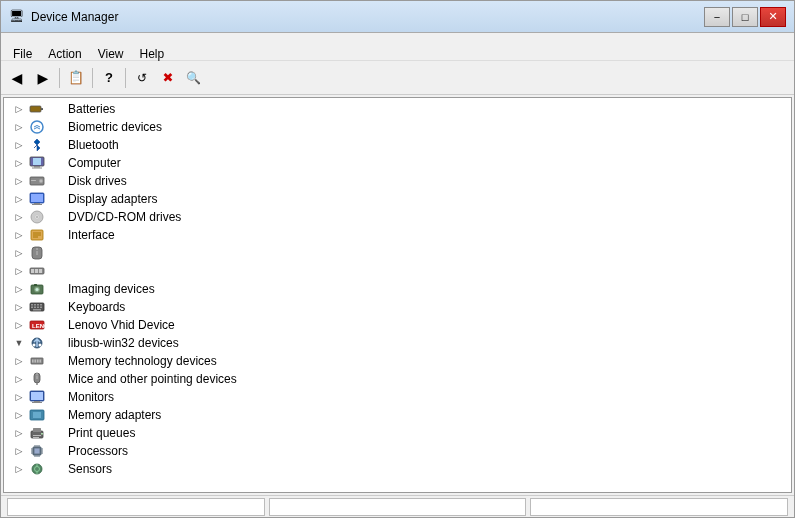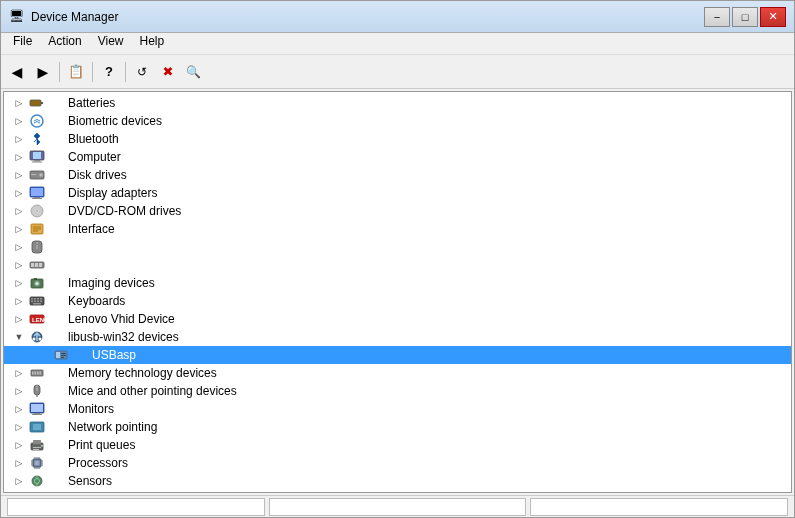--- a/index.html
+++ b/index.html
@@ -52,25 +52,25 @@
       background: linear-gradient(to bottom, #e8e8e8, #d0d0d0);
       display: flex; align-items: center; justify-content: center;
       font-size: 11px;
       cursor: pointer;
     }
     .title-btn.close { background: linear-gradient(to bottom, #e8453c, #c0302a); color: white; border-color: #a00; }
 
     
     .menu-bar {
       background: #f0f0f0;
-      height: 22px;
-      display: flex;
-      align-items: flex-end;
+      height: 28px;
+      display: flex;
+      align-items: flex-start;
       border-bottom: 1px solid #ddd;
-      padding: 4px 4px;
+      padding: 12px 4px;
     }
     .menu-item {
       padding: 2px 8px;
       font-size: 12px;
       cursor: pointer;
     }
 
     
     .toolbar {
       background: #f0f0f0;
@@ -388,33 +388,20 @@
           <svg width="16" height="16" viewBox="0 0 16 16">
               <circle cx="8" cy="8" r="5" fill="#446688" stroke="#224466" stroke-width="0.8"></circle>
               <path d="M8 4 L8 12 M5 7 L8 4 L11 7" fill="none" stroke="#aaccee" stroke-width="1.5"></path>
               <circle cx="5" cy="10" r="1.5" fill="white"></circle>
               <circle cx="11" cy="10" r="1.5" fill="white"></circle>
             </svg>
         </span>
         <span class="item-label">libusb-win32 devices</span>
       </div>
 
-      <div class="tree-item child selected">
-        <span class="expand-icon" style="visibility:hidden;">▷</span>
-        <span class="item-icon">
-          <svg width="16" height="16" viewBox="0 0 16 16">
-              <rect x="2" y="4" width="12" height="8" rx="1" fill="#6688aa" stroke="#446688" stroke-width="0.8"></rect>
-              <rect x="3" y="5" width="4" height="6" fill="#aaccee"></rect>
-              <rect x="8" y="6" width="5" height="1" rx="0.5" fill="#224466"></rect>
-              <rect x="8" y="8" width="5" height="1" rx="0.5" fill="#224466"></rect>
-              <rect x="8" y="10" width="3" height="1" rx="0.5" fill="#224466"></rect>
-            </svg>
-        </span>
-        <span class="item-label">USBasp</span>
-      </div>
 
       <div class="tree-item">
         <span class="expand-icon">▷</span>
         <span class="item-icon">
           <svg width="16" height="16" viewBox="0 0 16 16">
               <rect x="2" y="5" width="12" height="6" rx="0.5" fill="#888" stroke="#555" stroke-width="0.8"></rect>
               <rect x="3" y="6.5" width="1.5" height="3" rx="0.3" fill="#bbb"></rect>
               <rect x="5.5" y="6.5" width="1.5" height="3" rx="0.3" fill="#bbb"></rect>
               <rect x="8" y="6.5" width="1.5" height="3" rx="0.3" fill="#bbb"></rect>
               <rect x="10.5" y="6.5" width="1.5" height="3" rx="0.3" fill="#bbb"></rect>
@@ -452,21 +439,21 @@
       <div class="tree-item">
         <span class="expand-icon">▷</span>
         <span class="item-icon">
           <svg width="16" height="16" viewBox="0 0 16 16">
               <rect x="1" y="3" width="14" height="10" rx="1" fill="#4488AA" stroke="#226688" stroke-width="0.8"></rect>
               <line x1="4" y1="6" x2="12" y2="6" stroke="#88ccee" stroke-width="1"></line>
               <line x1="4" y1="8" x2="12" y2="8" stroke="#88ccee" stroke-width="1"></line>
               <line x1="4" y1="10" x2="12" y2="10" stroke="#88ccee" stroke-width="1"></line>
             </svg>
         </span>
-        <span class="item-label">Network pointing</span>
+        <span class="item-label">Memory adapters</span>
       </div>
 
       <div class="tree-item">
         <span class="expand-icon">▷</span>
         <span class="item-icon">
           <svg width="16" height="16" viewBox="0 0 16 16">
               <rect x="2" y="6" width="12" height="7" rx="1" fill="#666" stroke="#444" stroke-width="0.8"></rect>
               <rect x="4" y="3" width="8" height="4" rx="0.5" fill="#888"></rect>
               <rect x="4" y="10" width="8" height="1" fill="#bbb"></rect>
               <rect x="4" y="12" width="6" height="1" fill="#bbb"></rect>

